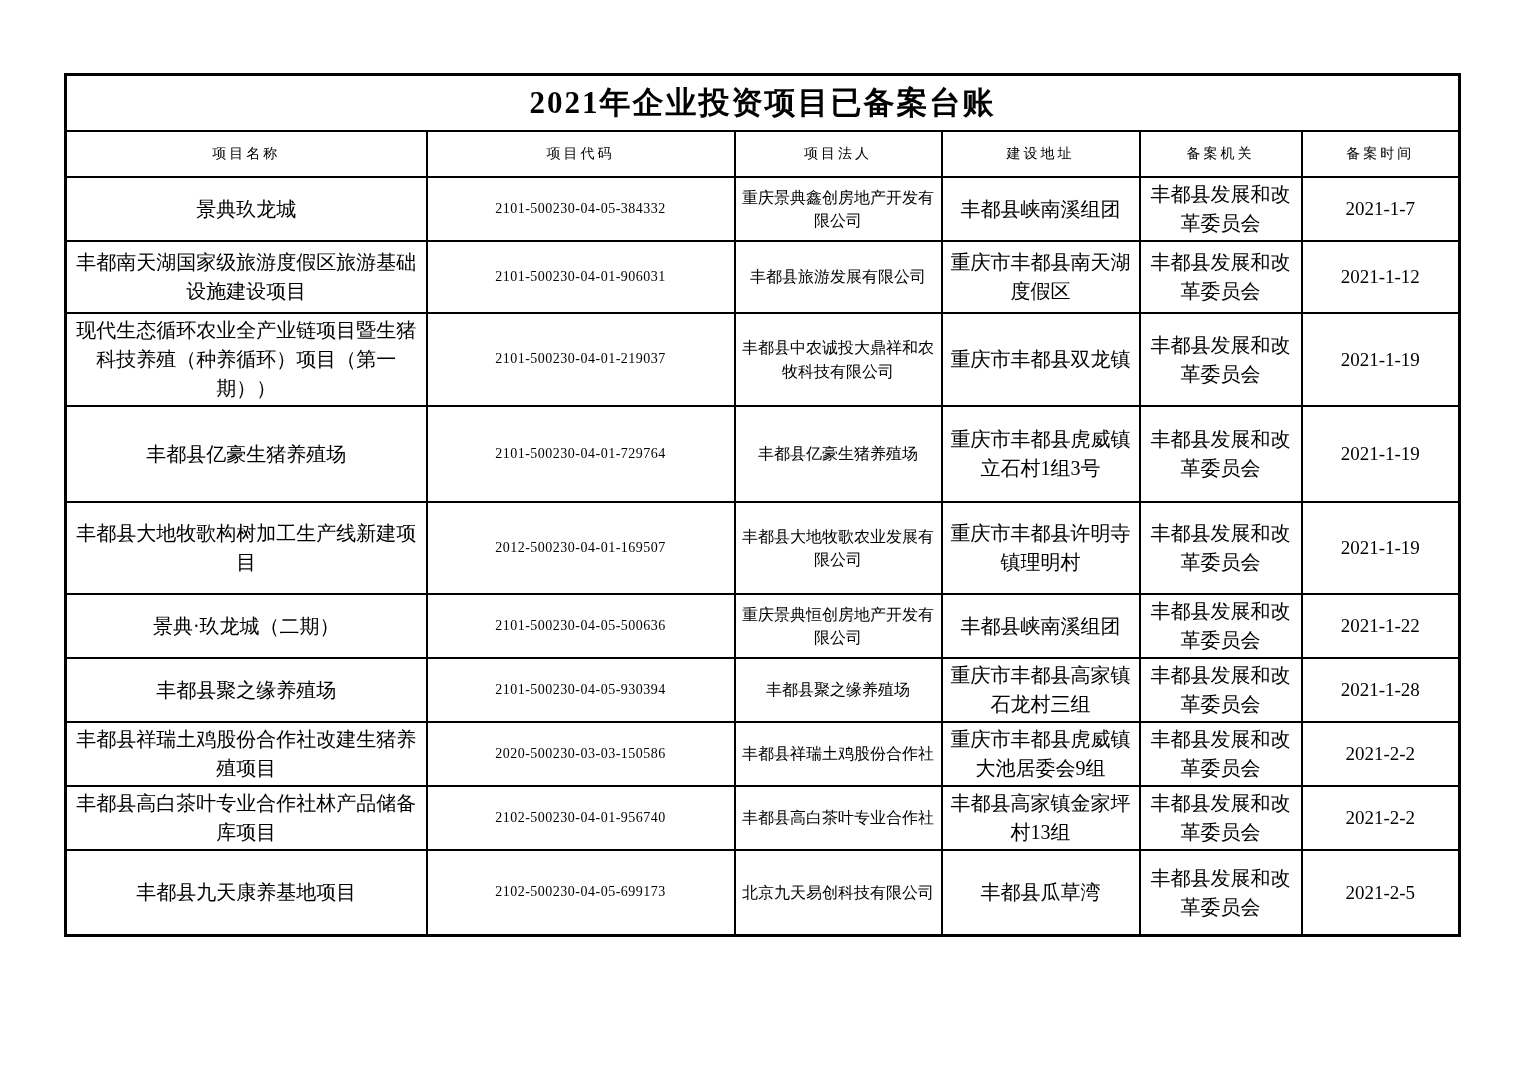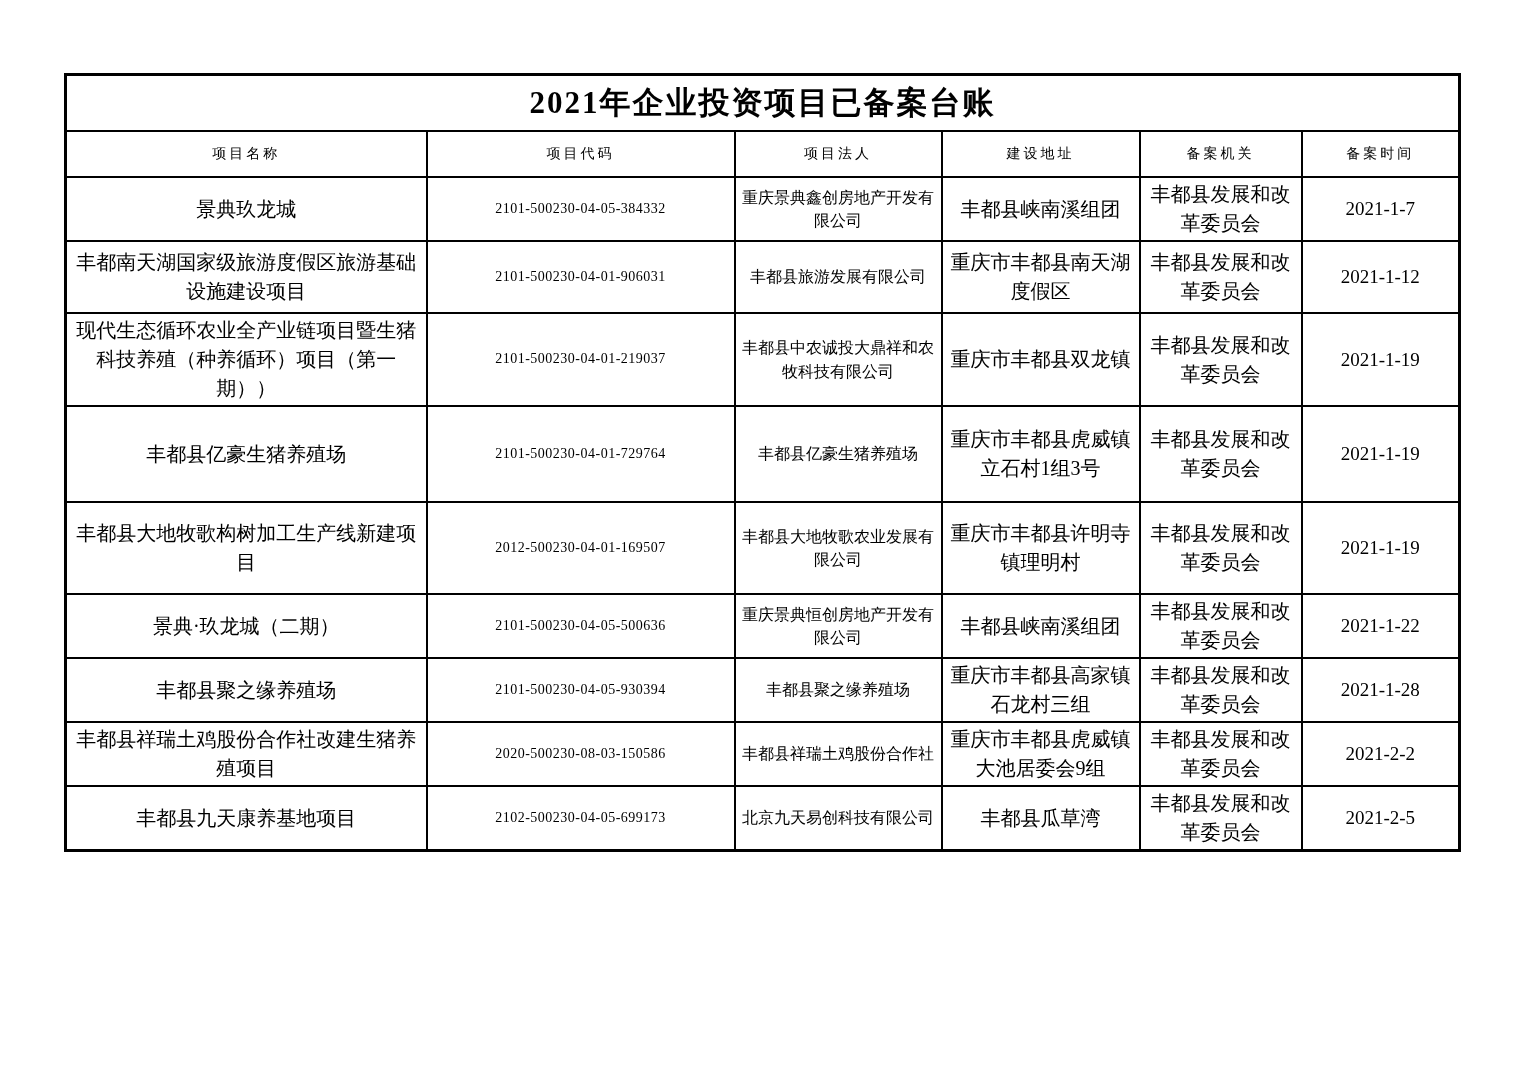--- a/index.html
+++ b/index.html
@@ -147,23 +147,31 @@
       <tr>
         <td class="c-name">丰都县聚之缘养殖场</td>
         <td class="c-code">2101-500230-04-05-930394</td>
         <td class="c-legal">丰都县聚之缘养殖场</td>
         <td class="c-addr">重庆市丰都县高家镇石龙村三组</td>
         <td class="c-auth">丰都县发展和改革委员会</td>
         <td class="c-date">2021-1-28</td>
       </tr>
       <tr>
         <td class="c-name">丰都县祥瑞土鸡股份合作社改建生猪养殖项目</td>
-        <td class="c-code">2020-500230-08-03-150586</td>
+        <td class="c-code">2020-500230-03-03-150586</td>
         <td class="c-legal">丰都县祥瑞土鸡股份合作社</td>
         <td class="c-addr">重庆市丰都县虎威镇大池居委会9组</td>
+        <td class="c-auth">丰都县发展和改革委员会</td>
+        <td class="c-date">2021-2-2</td>
+      </tr>
+      <tr>
+        <td class="c-name">丰都县高白茶叶专业合作社林产品储备库项目</td>
+        <td class="c-code">2102-500230-04-01-956740</td>
+        <td class="c-legal">丰都县高白茶叶专业合作社</td>
+        <td class="c-addr">丰都县高家镇金家坪村13组</td>
         <td class="c-auth">丰都县发展和改革委员会</td>
         <td class="c-date">2021-2-2</td>
       </tr>
       <tr>
         <td class="c-name">丰都县九天康养基地项目</td>
         <td class="c-code">2102-500230-04-05-699173</td>
         <td class="c-legal">北京九天易创科技有限公司</td>
         <td class="c-addr">丰都县瓜草湾</td>
         <td class="c-auth">丰都县发展和改革委员会</td>
         <td class="c-date">2021-2-5</td>

